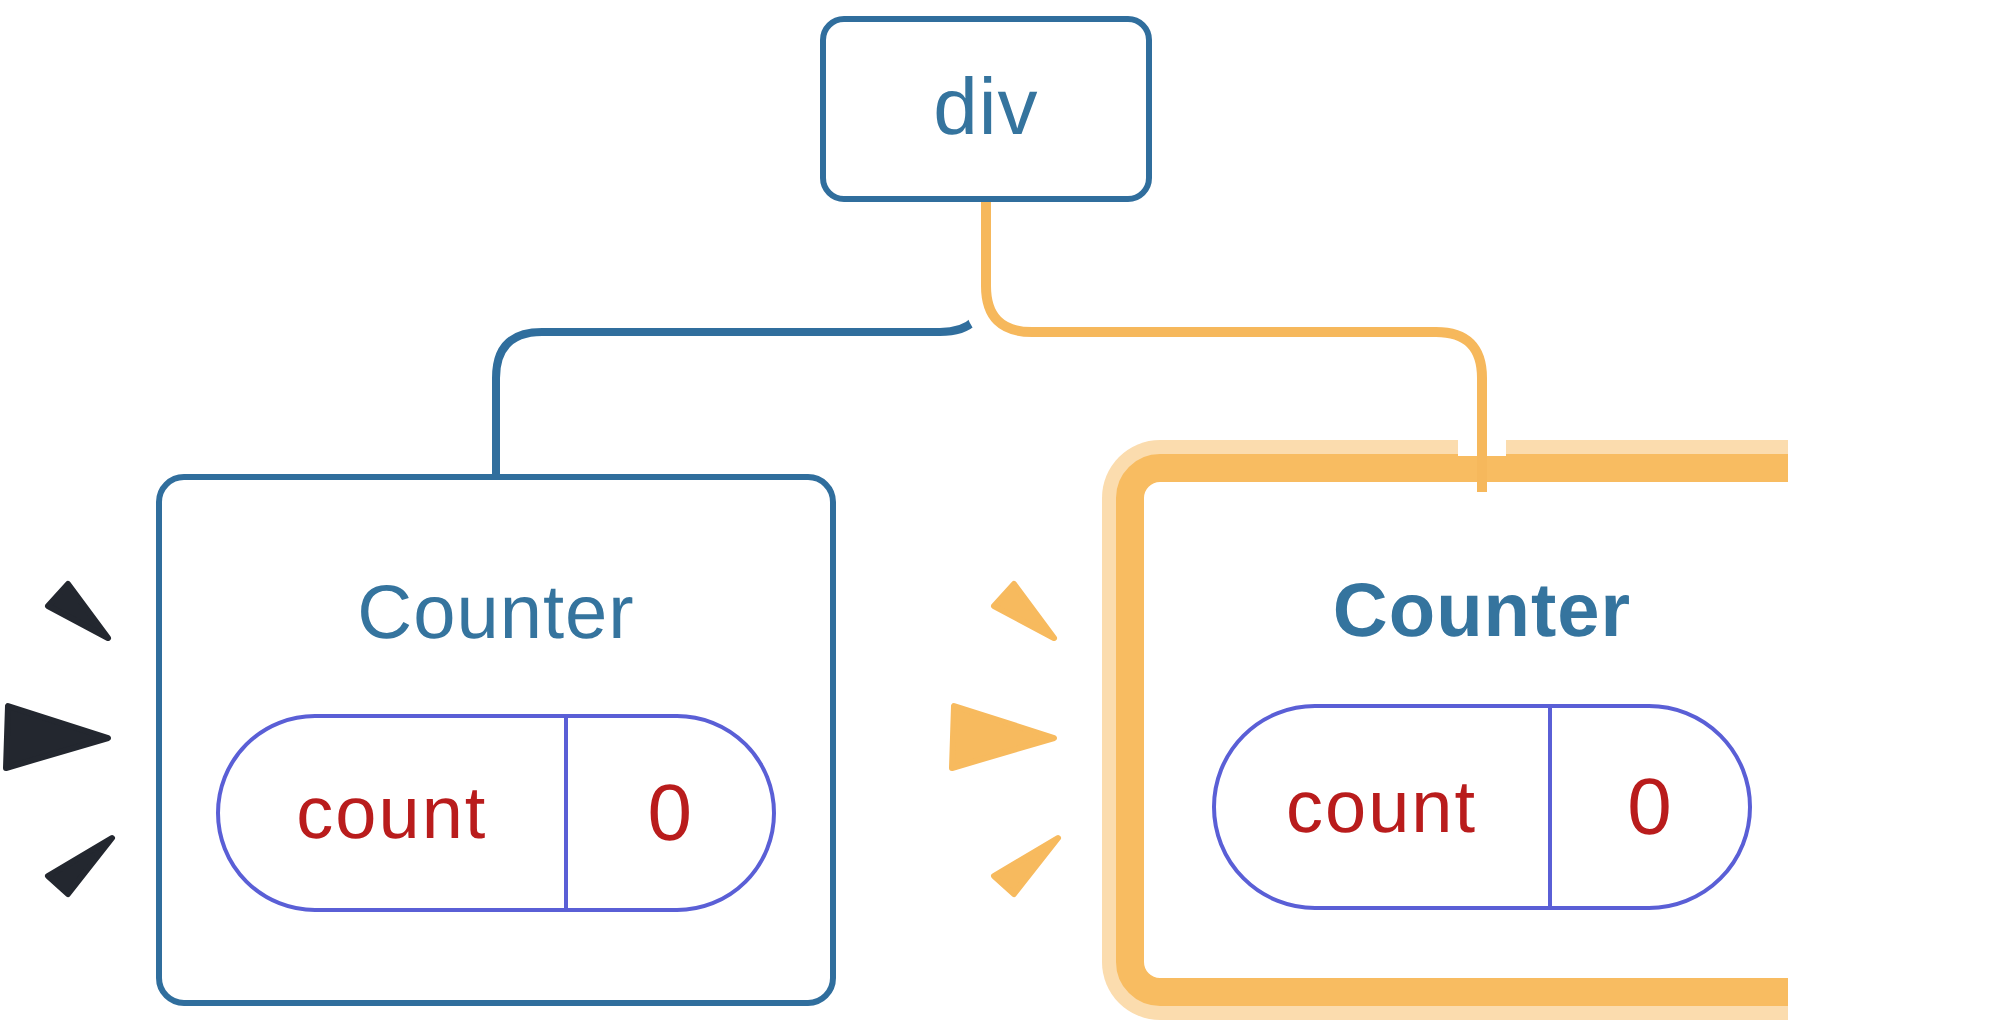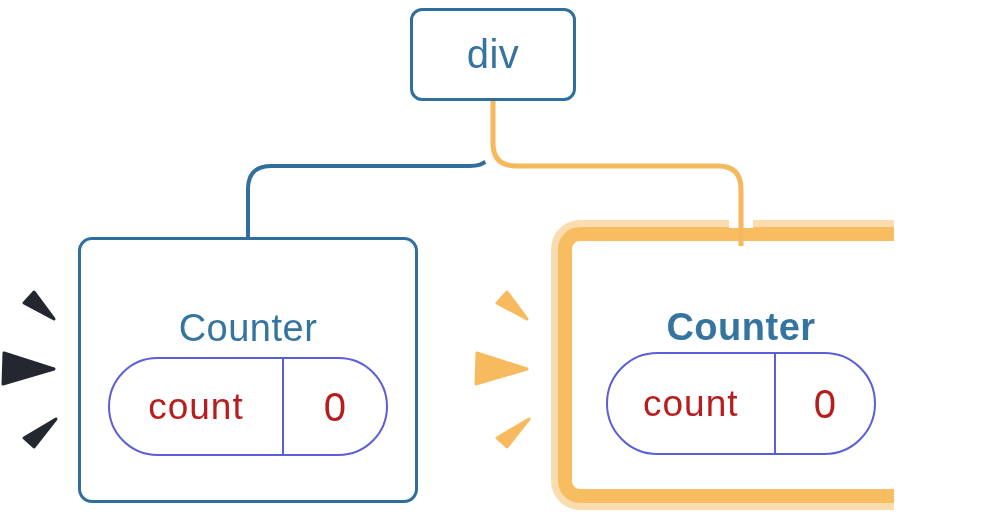--- a/index.html
+++ b/index.html
@@ -57,21 +57,20 @@
   }
   .card-title {
     position: absolute;
     left: 0; right: 0;
     text-align: center;
     color: #35749E;
     font-size: 38px;
     font-weight: 500;
     letter-spacing: 0.5px;
     line-height: 1;
-    margin-top: 21px;
   }
   .card-plain .card-title { top: 48px; }
   .card-highlight .card-title { top: 46px; font-weight: 700; }
 
   .state-pill {
     position: absolute;
     left: 50%;
     transform: translateX(-50%);
     border: 2.5px solid #5A5FD6;
     border-radius: 60px;

